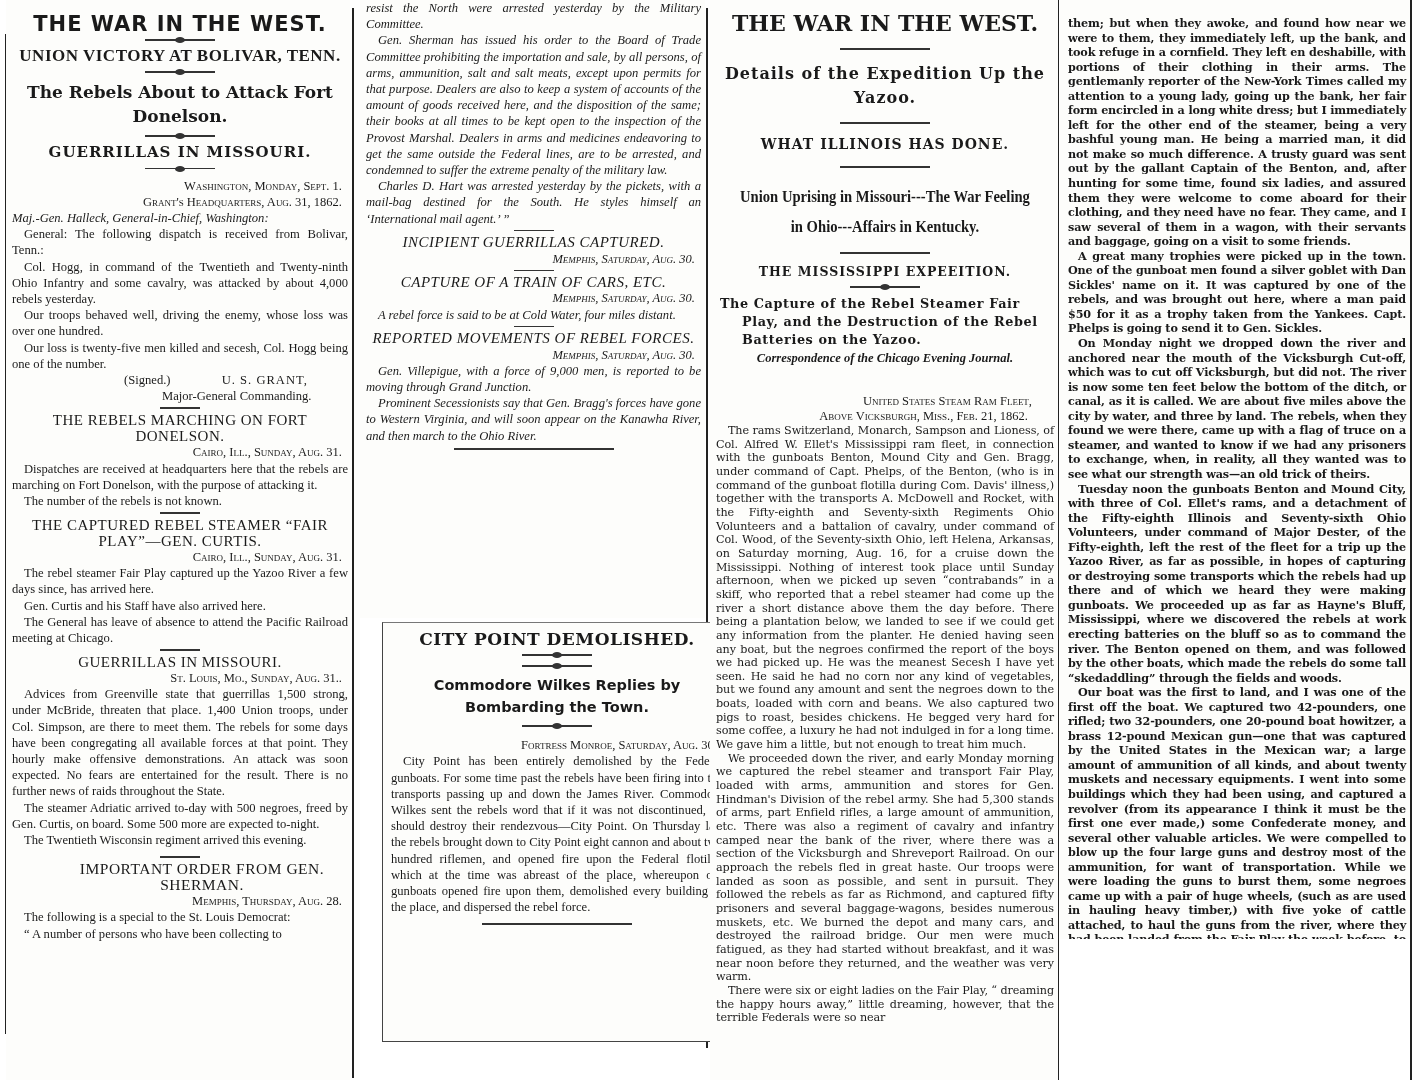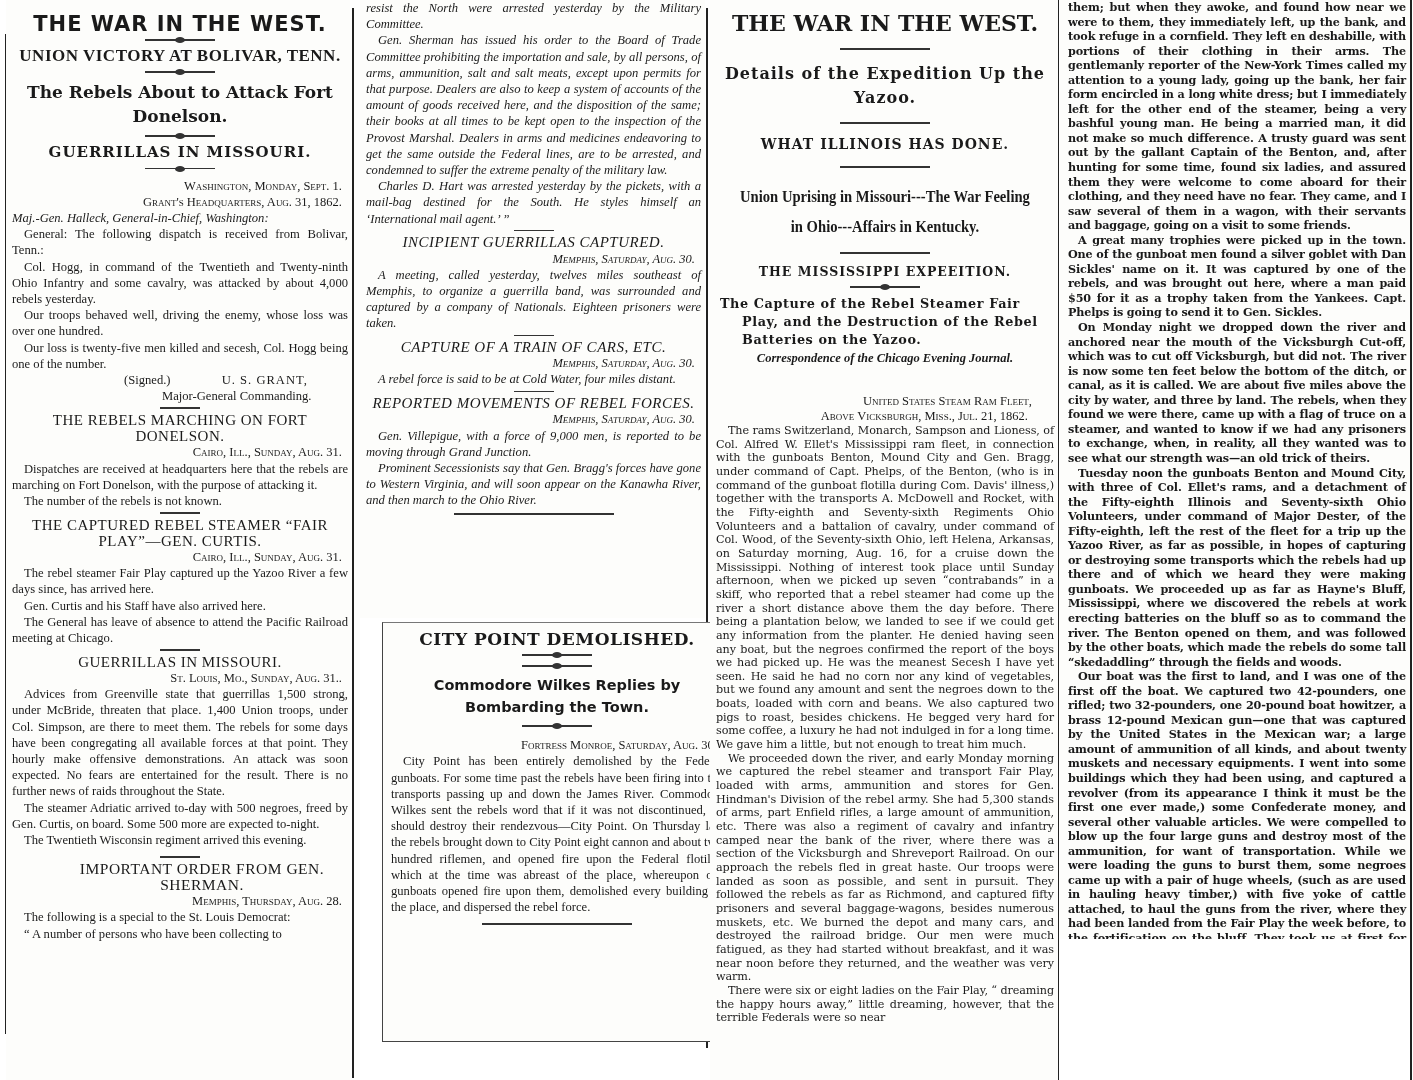--- a/index.html
+++ b/index.html
@@ -28,21 +28,21 @@
   .it { font-style: italic; }
 
   
   #col1 { left: 6px; width: 344px; height: 1080px; padding: 10px 2px 0 6px; }
   
   #col2 { left: 360px; width: 345px; height: 618px; padding: 0 4px 0 6px; font-style: italic; }
   #col2b { left: 358px; width: 348px; top: 622px; height: 420px; padding: 8px 6px 0 8px; border: 1.5px solid #444; border-top: 1.5px solid #777; margin-left: 24px; }
   
   #col3 { left: 710px; width: 348px; height: 1080px; padding: 4px 4px 0 6px; }
   
-  #col4 { left: 1060px; width: 350px; height: 939px; padding: 0 4px 0 8px; }
+  #col4 { left: 1060px; width: 350px; height: 939px; padding: 16px 4px 0 8px; }
   .col4-text { font-family: "DejaVu Serif", serif; font-size: 11.2px; line-height: 14.55px; font-weight: bold; letter-spacing: -0.15px; text-align: justify; }
   .col4-text p { text-indent: 10px; }
   .col3-body { font-family: "DejaVu Serif", serif; font-size: 11.2px; line-height: 13.65px; letter-spacing: -0.1px; text-align: justify; }
   .col3-body p { text-indent: 12px; }
 </style>
 </head>
 <body>
 
 <div class="vrule" style="left:5px;top:34px;width:2px;height:1000px;"></div>
 <div class="vrule" style="left:352px;top:8px;width:1.5px;height:1070px;"></div>
@@ -100,21 +100,20 @@
 </div>
 
 <div id="col2" class="col col-text">
   <p class="noindent">resist the North were arrested yesterday by the Military Committee.</p>
   <p>Gen. Sherman has issued his order to the Board of Trade Committee prohibiting the importation and sale, by all persons, of arms, ammunition, salt and salt meats, except upon permits for that purpose. Dealers are also to keep a system of accounts of the amount of goods received here, and the disposition of the same; their books at all times to be kept open to the inspection of the Provost Marshal. Dealers in arms and medicines endeavoring to get the same outside the Federal lines, are to be arrested, and condemned to suffer the extreme penalty of the military law.</p>
   <p>Charles D. Hart was arrested yesterday by the pickets, with a mail-bag destined for the South. He styles himself an ‘International mail agent.’ ”</p>
   <span class="short-rule"></span>
 
   <div class="h-section">INCIPIENT GUERRILLAS CAPTURED.</div>
   <div class="dateline"><span class="sc">Memphis, Saturday, Aug. 30.</span></div>
-  <p>A meeting, called yesterday, twelves miles southeast of Memphis, to organize a guerrilla band, was surrounded and captured by a company of Nationals. Eighteen prisoners were taken.</p>
   <span class="short-rule"></span>
 
   <div class="h-section">CAPTURE OF A TRAIN OF CARS, ETC.</div>
   <div class="dateline"><span class="sc">Memphis, Saturday, Aug. 30.</span></div>
   <p>A rebel force is said to be at Cold Water, four miles distant.</p>
   <span class="short-rule"></span>
 
   <div class="h-section">REPORTED MOVEMENTS OF REBEL FORCES.</div>
   <div class="dateline"><span class="sc">Memphis, Saturday, Aug. 30.</span></div>
   <p>Gen. Villepigue, with a force of 9,000 men, is reported to be moving through Grand Junction.</p>
@@ -140,21 +139,21 @@
   <span class="dash" style="width:90px;margin:12px auto;"></span>
   <div class="h-black" style="font-size:14px;letter-spacing:1px;">WHAT ILLINOIS HAS DONE.</div>
   <span class="dash" style="width:90px;margin:14px auto;"></span>
   <div class="h-cond" style="font-size:17px;line-height:30px;transform:scaleX(0.86);">Union Uprising in Missouri---The War Feeling in Ohio---Affairs in Kentucky.</div>
   <span class="dash" style="width:90px;margin:10px auto;"></span>
   <div class="h-black" style="font-size:12.5px;letter-spacing:1px;">THE MISSISSIPPI EXPEEITION.</div>
   <span class="ornament"></span>
   <div class="h-black" style="font-size:12.8px;line-height:18px;text-align:left;padding-left:26px;text-indent:-22px;letter-spacing:0.6px;">The Capture of the Rebel Steamer Fair Play, and the Destruction of the Rebel Batteries on the Yazoo.</div>
   <div class="it" style="font-size:12.5px;text-align:center;font-weight:bold;margin-top:2px;">Correspondence of the Chicago Evening Journal.</div>
   <div class="dateline" style="padding-right:22px;margin-top:28px;"><span class="sc">United States Steam Ram Fleet,</span></div>
-  <div class="dateline" style="padding-right:26px;"><span class="sc">Above Vicksburgh, Miss., Jul. 21, 1862.</span></div>
+  <div class="dateline" style="padding-right:26px;"><span class="sc">Above Vicksburgh, Miss., Feb. 21, 1862.</span></div>
   <div class="col3-body">
     <p>The rams Switzerland, Monarch, Sampson and Lioness, of Col. Alfred W. Ellet's Mississippi ram fleet, in connection with the gunboats Benton, Mound City and Gen. Bragg, under command of Capt. Phelps, of the Benton, (who is in command of the gunboat flotilla during Com. Davis' illness,) together with the transports A. McDowell and Rocket, with the Fifty-eighth and Seventy-sixth Regiments Ohio Volunteers and a battalion of cavalry, under command of Col. Wood, of the Seventy-sixth Ohio, left Helena, Arkansas, on Saturday morning, Aug. 16, for a cruise down the Mississippi. Nothing of interest took place until Sunday afternoon, when we picked up seven “contrabands” in a skiff, who reported that a rebel steamer had come up the river a short distance above them the day before. There being a plantation below, we landed to see if we could get any information from the planter. He denied having seen any boat, but the negroes confirmed the report of the boys we had picked up. He was the meanest Secesh I have yet seen. He said he had no corn nor any kind of vegetables, but we found any amount and sent the negroes down to the boats, loaded with corn and beans. We also captured two pigs to roast, besides chickens. He begged very hard for some coffee, a luxury he had not indulged in for a long time. We gave him a little, but not enough to treat him much.</p>
     <p>We proceeded down the river, and early Monday morning we captured the rebel steamer and transport Fair Play, loaded with arms, ammunition and stores for Gen. Hindman's Division of the rebel army. She had 5,300 stands of arms, part Enfield rifles, a large amount of ammunition, etc. There was also a regiment of cavalry and infantry camped near the bank of the river, where there was a section of the Vicksburgh and Shreveport Railroad. On our approach the rebels fled in great haste. Our troops were landed as soon as possible, and sent in pursuit. They followed the rebels as far as Richmond, and captured fifty prisoners and several baggage-wagons, besides numerous muskets, etc. We burned the depot and many cars, and destroyed the railroad bridge. Our men were much fatigued, as they had started without breakfast, and it was near noon before they returned, and the weather was very warm.</p>
     <p>There were six or eight ladies on the Fair Play, “ dreaming the happy hours away,” little dreaming, however, that the terrible Federals were so near</p>
   </div>
 </div>
 
 <div id="col4" class="col col4-text">
   <p style="text-indent:0;">them; but when they awoke, and found how near we were to them, they immediately left, up the bank, and took refuge in a cornfield. They left en deshabille, with portions of their clothing in their arms. The gentlemanly reporter of the New-York Times called my attention to a young lady, going up the bank, her fair form encircled in a long white dress; but I immediately left for the other end of the steamer, being a very bashful young man. He being a married man, it did not make so much difference. A trusty guard was sent out by the gallant Captain of the Benton, and, after hunting for some time, found six ladies, and assured them they were welcome to come aboard for their clothing, and they need have no fear. They came, and I saw several of them in a wagon, with their servants and baggage, going on a visit to some friends.</p>
   <p>A great many trophies were picked up in the town. One of the gunboat men found a silver goblet with Dan Sickles' name on it. It was captured by one of the rebels, and was brought out here, where a man paid $50 for it as a trophy taken from the Yankees. Capt. Phelps is going to send it to Gen. Sickles.</p>

